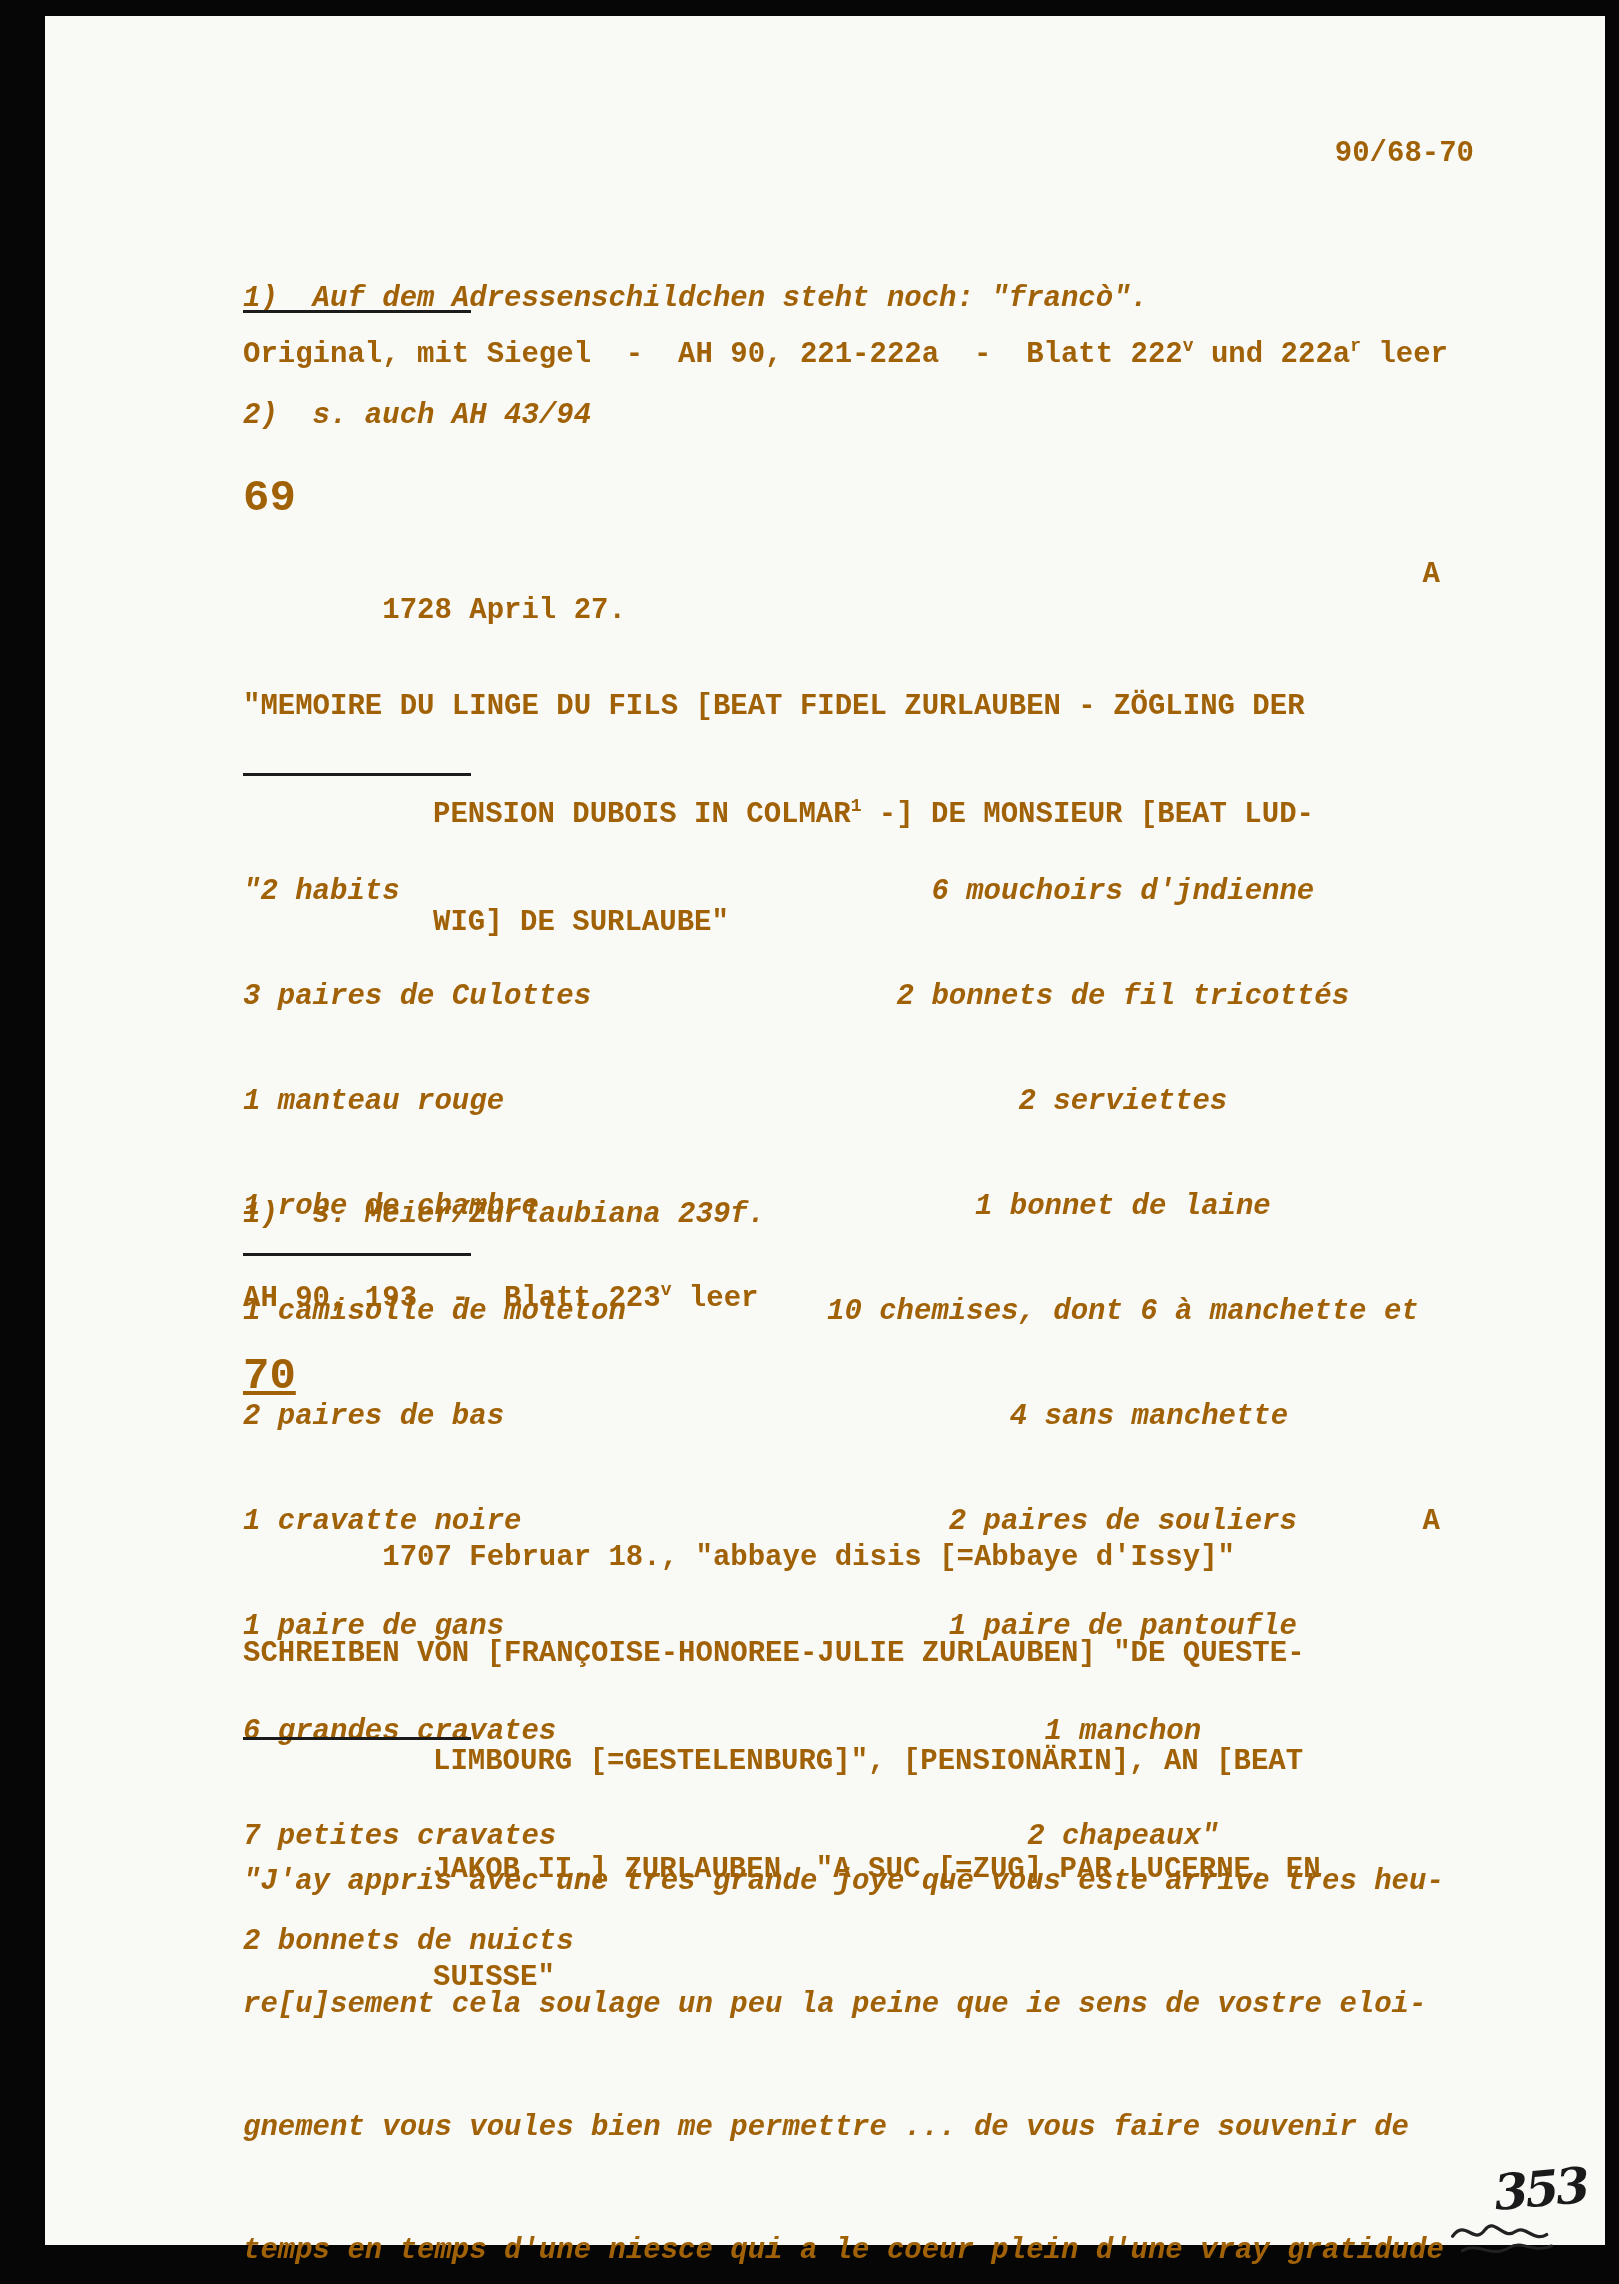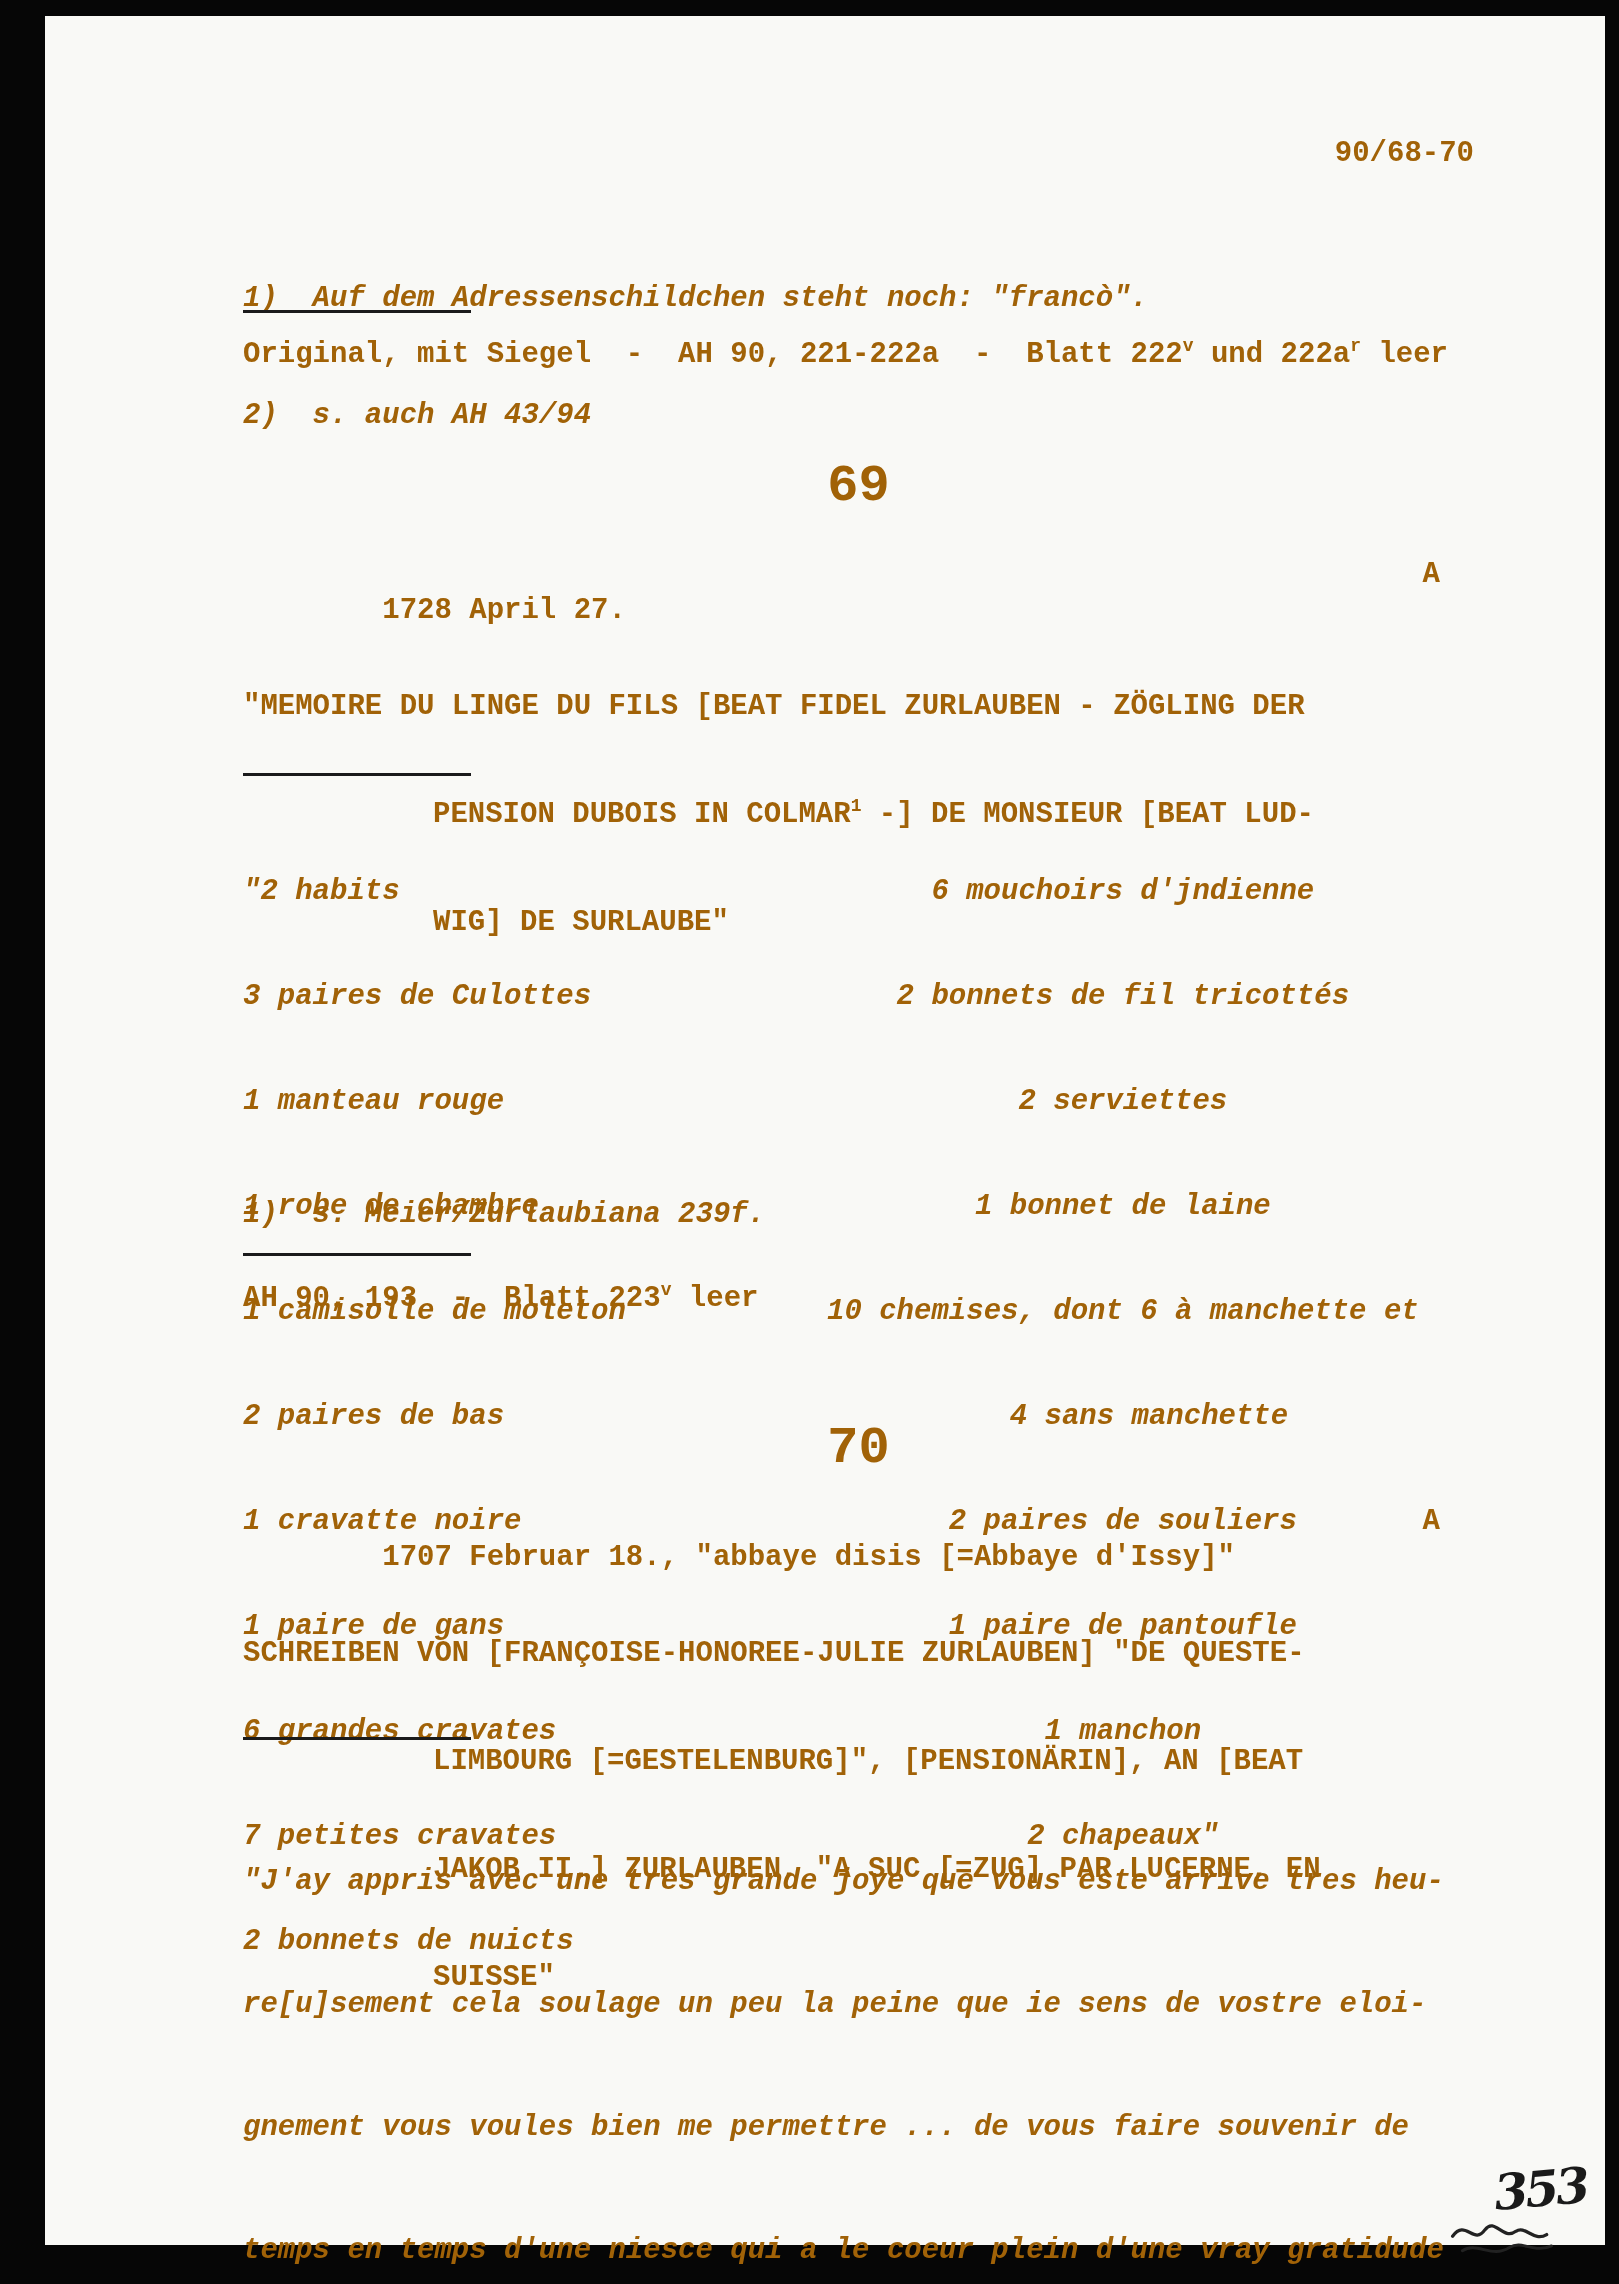--- a/index.html
+++ b/index.html
@@ -10,22 +10,22 @@
            font-size:29px;font-weight:600;line-height:36px;white-space:pre;}
   .abs{position:absolute;left:0;}
   .ref{top:120px;width:100%;text-align:right;}
   .italic{font-style:italic;}
   .fn-top{top:188px;}
   .fn-top .line{line-height:45px;}
   .rule{position:absolute;left:0;width:228px;height:3.2px;background:#1b1b1b;}
   .r1{top:294px;} .r2{top:757px;} .r3{top:1237px;} .r4{top:1721px;}
   .src68{top:321px;}
   sup{font-size:0.62em;vertical-align:super;line-height:0;}
-  .num{width:100%;text-align:center;font-size:52px;line-height:47px;}
-  .n69{top:447px;} .n70{top:1409px;}
+  .num{width:100%;text-align:left;font-size:44px;line-height:47px;margin-top:12px;}
+  .n69{top:447px;} .n70{top:1325px;text-decoration:underline;}
   .row{width:100%;}
   .d69{top:541px;} .d70{top:1488px;}
   .marker{position:absolute;right:34px;top:0;}
   .title{line-height:36px;}
   .t69{top:601px;} .t70{top:1548px;}
   .indent{padding-left:190px;}
   .list{top:787px;width:100%;}
   .list .iline{line-height:33px;font-style:italic;}
   .col-left{position:absolute;left:0;top:0;}
   .col-right{position:absolute;left:584px;top:0;text-align:center;}

